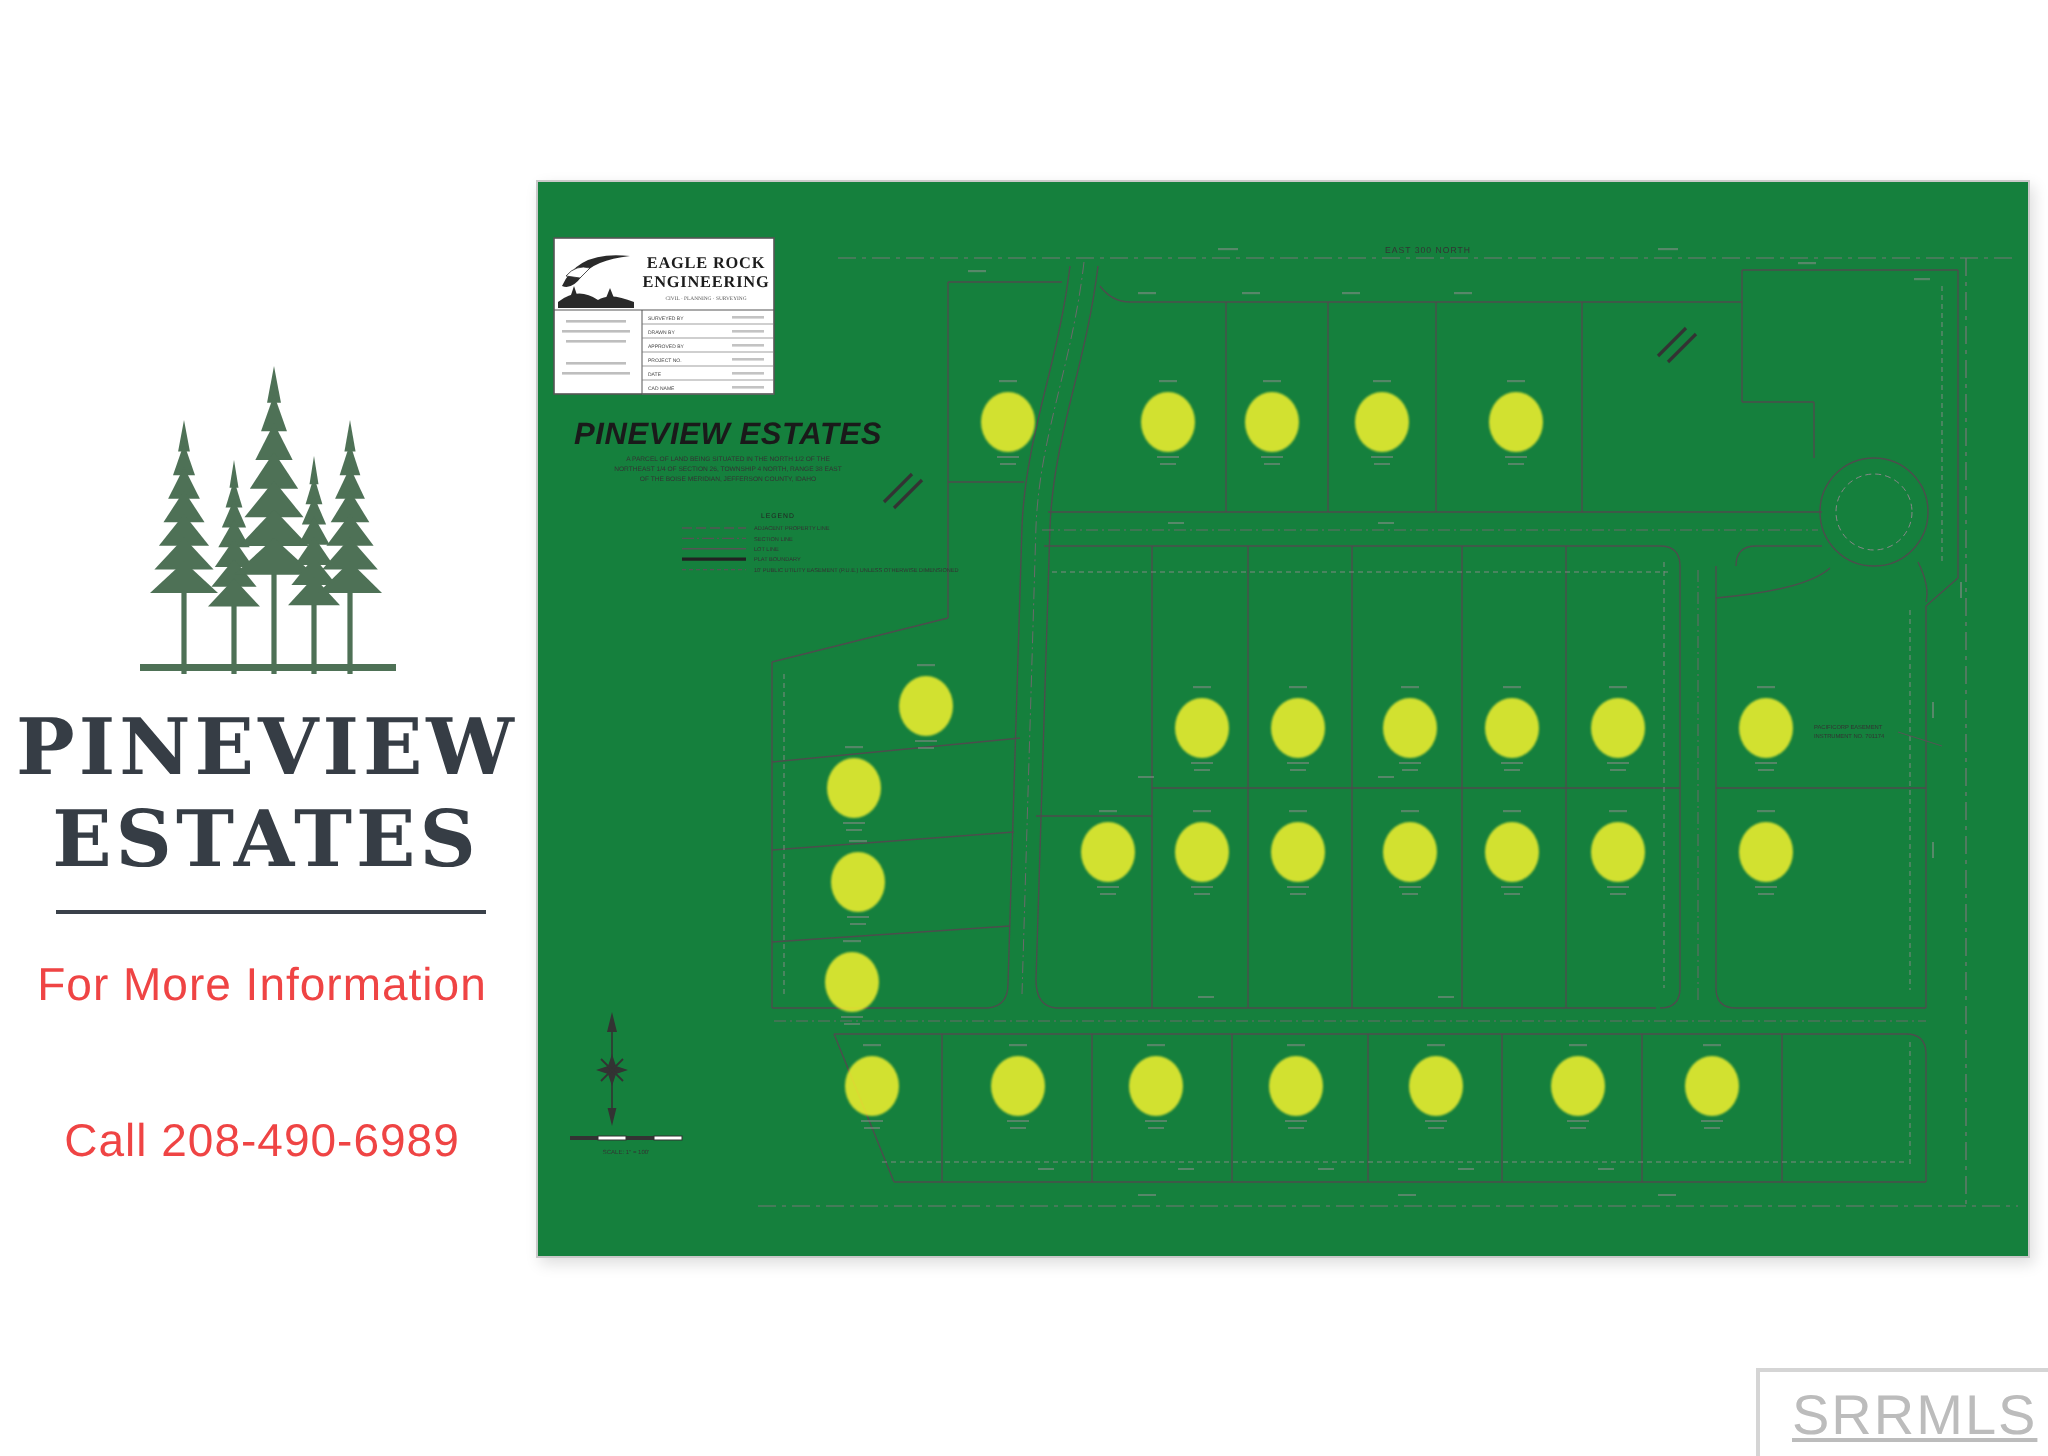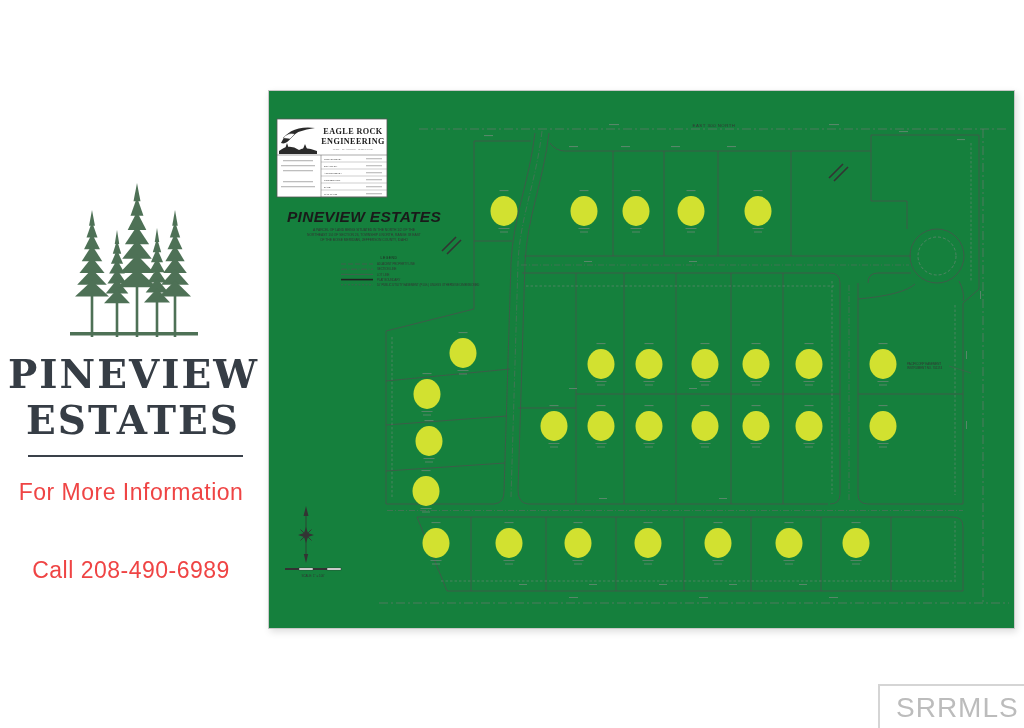--- a/index.html
+++ b/index.html
@@ -32,21 +32,21 @@
   }
   .sheet svg{display:block;}
   
   .mls{
     position:absolute;left:878px;top:684px;width:146px;height:60px;
     border:2px solid #d5d5d5;background:#fff;
     display:flex;align-items:flex-start;
   }
   .mls span{
     font-size:28px;color:#bcbcbc;letter-spacing:1px;
-    padding:6px 0 0 16px;font-family:"Liberation Sans",sans-serif;
+    padding:6px 0 0 16px;font-family:"Liberation Sans",sans-serif;text-decoration:underline;
   }
 </style>
 </head>
 <body>
 
 <div class="brand">
   <svg class="brand-logo" viewBox="0 0 150 165">
     <g id="tree-group">
         <rect x="30.7" y="100" width="2.6" height="59" fill="#4e7156"></rect>
         <polygon points="32,32 29.04973732161941,47.785714285714285 34.95026267838059,47.785714285714285" fill="#4e7156"></polygon>

